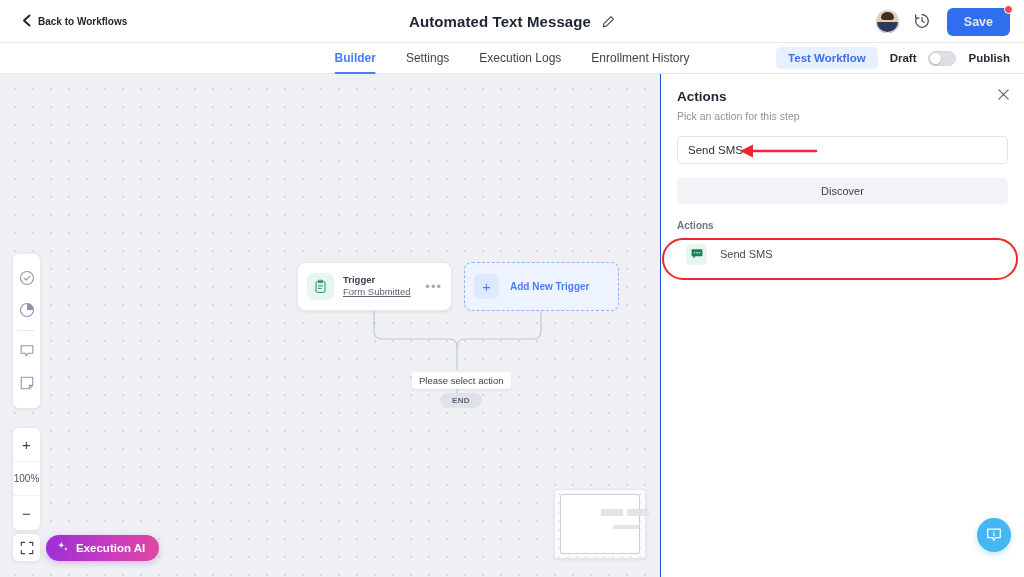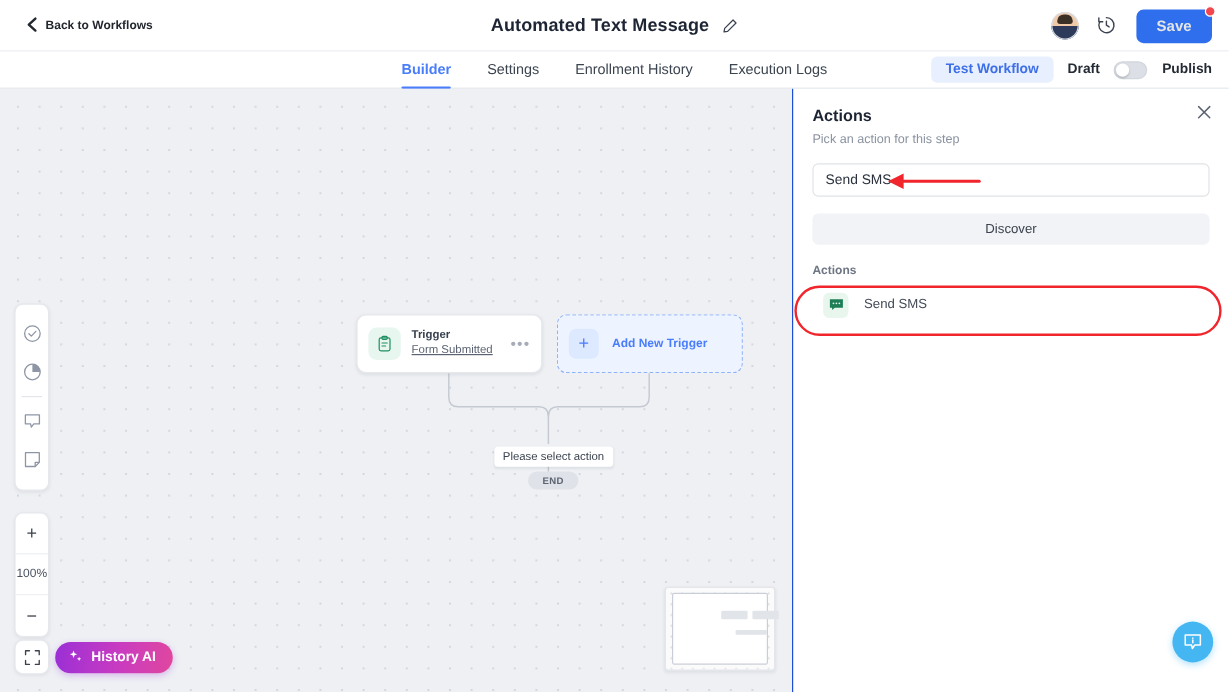--- a/index.html
+++ b/index.html
@@ -287,24 +287,24 @@
 
   <div class="tabbar">
     <div class="tabs">
       <div class="tab active">
         <span>Builder</span>
       </div>
       <div class="tab">
         <span>Settings</span>
       </div>
       <div class="tab">
+        <span>Execution Logs</span>
+      </div>
+      <div class="tab">
         <span>Enrollment History</span>
-      </div>
-      <div class="tab">
-        <span>Execution Logs</span>
       </div>
     </div>
     <div class="tab-right">
       <button class="test-wf">Test Workflow</button>
       <span class="draft-lbl">Draft</span>
       <div class="toggle">
         <div class="knob"></div>
       </div>
       <span class="publish-lbl">Publish</span>
     </div>
@@ -356,21 +356,21 @@
       </svg>
     </div>
 
     <button class="wfai">
       <span>
         <svg width="12" height="12" viewBox="0 0 14 14" fill="none" aria-hidden="true">
           <path d="M5 1.3l1 2.6 2.6 1-2.6 1-1 2.6-1-2.6-2.6-1 2.6-1 1-2.6z" fill="#fff"></path>
           <path d="M10.4 7.3l.6 1.5 1.5.6-1.5.6-.6 1.5-.6-1.5-1.5-.6 1.5-.6.6-1.5z" fill="#fff"></path>
         </svg>
       </span>
-      <span>History AI</span>
+      <span>Execution AI</span>
     </button>
 
     <div class="node-trigger">
       <div class="tg-icon">
         <svg width="15" height="15" viewBox="0 0 18 18" fill="none" aria-hidden="true">
           <rect x="3.6" y="3" width="10.8" height="13" rx="1.8" stroke="#1f8f63" stroke-width="1.2"></rect>
           <rect x="6.4" y="1.5" width="5.2" height="3" rx="1" stroke="#1f8f63" stroke-width="1.2"></rect>
           <path d="M6.4 8.2h5.2M6.4 11.2h3.6" stroke="#1f8f63" stroke-width="1.2" stroke-linecap="round"></path>
         </svg>
       </div>

